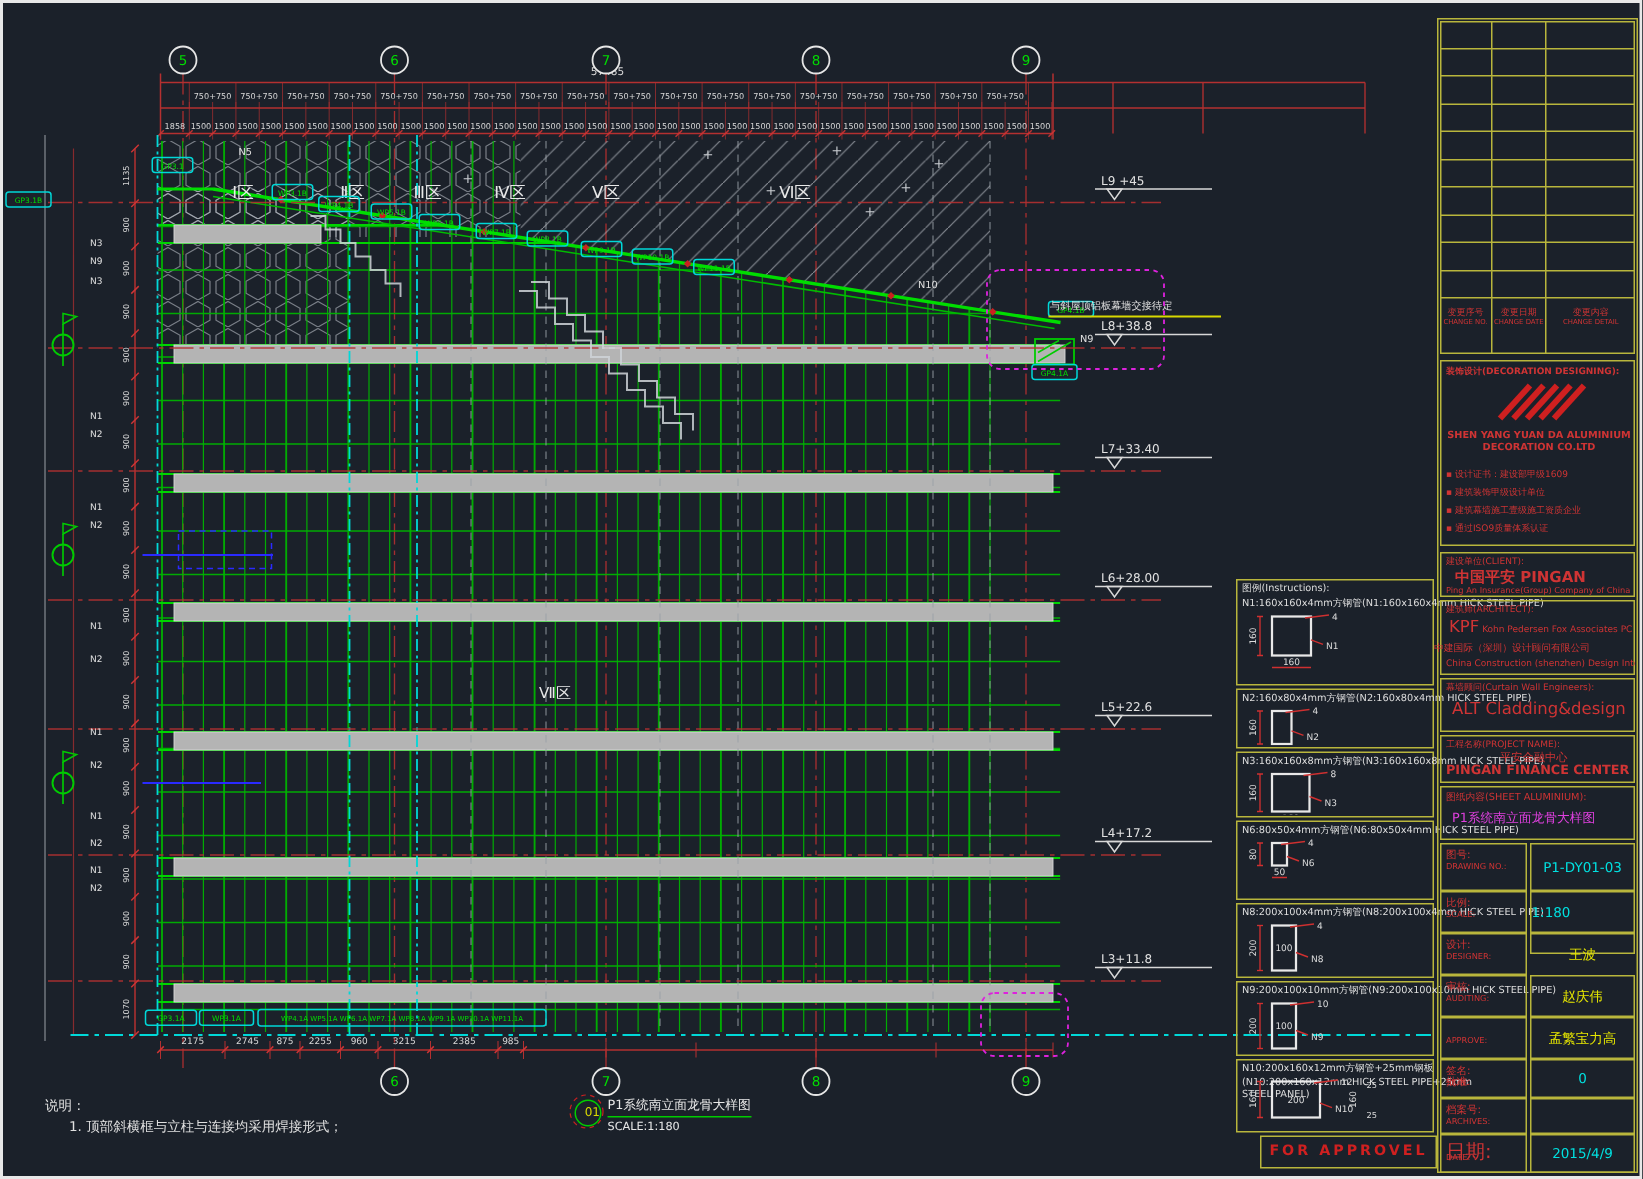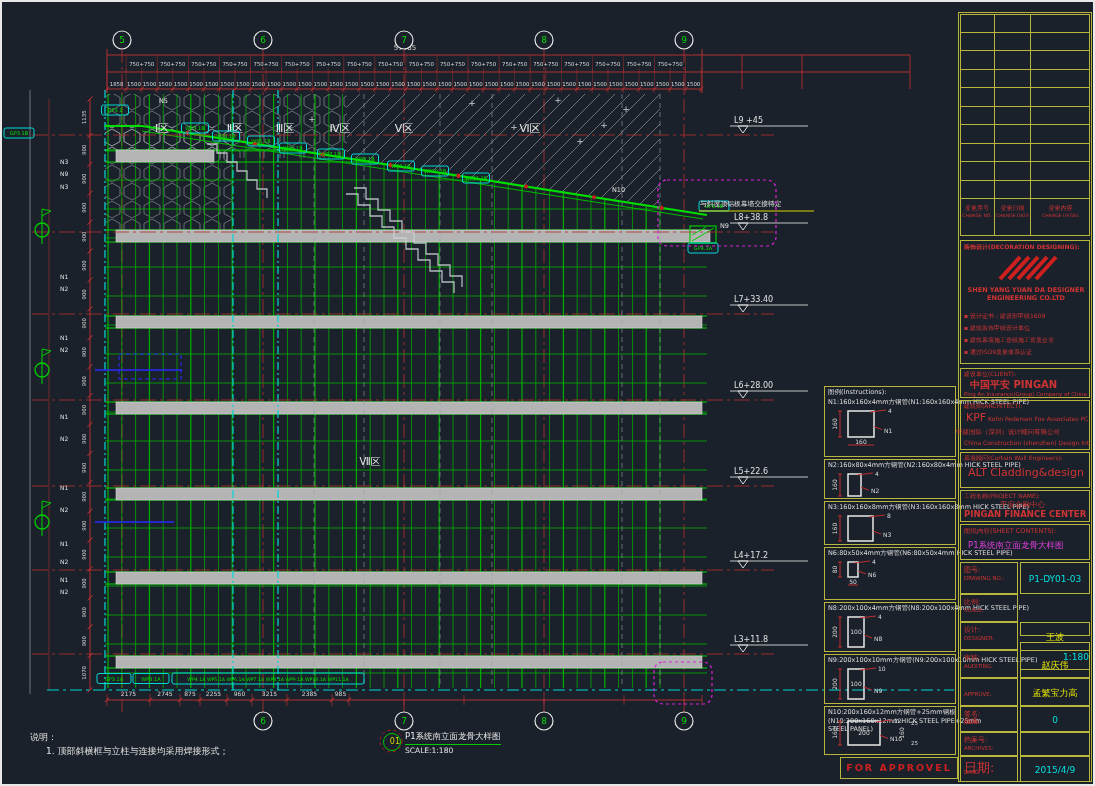--- a/index.html
+++ b/index.html
@@ -698,21 +698,21 @@
       </div>
       <div class="abs ybox" style="left: 958px; top: 238px; width: 130px; height: 124px;"></div>
       <div class="abs" style="left: 962px; top: 241px; width: 126px; height: 9px; font-size: 6px; color: rgb(207, 52, 52); overflow: visible; white-space: nowrap; font-weight: bold;">装饰设计(DECORATION DESIGNING):</div>
       <svg width="70" height="28" style="position: absolute; left: 990px; top: 252px;">
         <line x1="8" y1="25" x2="28" y2="3" stroke="#cf2020" stroke-width="4" opacity="1"></line>
         <line x1="17" y1="25" x2="37" y2="3" stroke="#cf2020" stroke-width="4" opacity="1"></line>
         <line x1="26" y1="25" x2="46" y2="3" stroke="#cf2020" stroke-width="4" opacity="1"></line>
         <line x1="35" y1="25" x2="55" y2="3" stroke="#cf2020" stroke-width="4" opacity="1"></line>
         <line x1="44" y1="25" x2="64" y2="3" stroke="#cf2020" stroke-width="4" opacity="1"></line>
       </svg>
-      <div class="abs" style="left: 962px; top: 284px; width: 124px; height: 20px; font-size: 6.5px; color: rgb(207, 52, 52); overflow: visible; white-space: normal; font-weight: bold; text-align: center;">SHEN YANG YUAN DA DESIGNER ENGINEERING CO.LTD</div>
+      <div class="abs" style="left: 962px; top: 284px; width: 124px; height: 20px; font-size: 6.5px; color: rgb(207, 52, 52); overflow: visible; white-space: normal; font-weight: bold; text-align: center;">SHEN YANG YUAN DA ALUMINIUM DECORATION CO.LTD</div>
       <div class="abs" style="left: 962px; top: 310px; width: 126px; height: 9px; font-size: 6px; color: rgb(207, 52, 52); overflow: visible; white-space: nowrap;">▪ 设计证书：建设部甲级1609</div>
       <div class="abs" style="left: 962px; top: 322px; width: 126px; height: 9px; font-size: 6px; color: rgb(207, 52, 52); overflow: visible; white-space: nowrap;">▪ 建筑装饰甲级设计单位</div>
       <div class="abs" style="left: 962px; top: 334px; width: 126px; height: 9px; font-size: 6px; color: rgb(207, 52, 52); overflow: visible; white-space: nowrap;">▪ 建筑幕墙施工壹级施工资质企业</div>
       <div class="abs" style="left: 962px; top: 346px; width: 126px; height: 9px; font-size: 6px; color: rgb(207, 52, 52); overflow: visible; white-space: nowrap;">▪ 通过ISO9质量体系认证</div>
       <div class="abs ybox" style="left: 958px; top: 366px; width: 130px; height: 30px;"></div>
       <div class="abs" style="left: 962px; top: 368px; width: 126px; height: 9px; font-size: 6px; color: rgb(207, 52, 52); overflow: visible; white-space: nowrap;">建设单位(CLIENT):</div>
       <div class="abs" style="left: 968px; top: 376px; width: 126px; height: 15px; font-size: 10px; color: rgb(207, 52, 52); overflow: visible; white-space: nowrap; font-weight: bold;">中国平安 PINGAN</div>
       <div class="abs" style="left: 962px; top: 389px; width: 126px; height: 8.25px; font-size: 5.5px; color: rgb(207, 52, 52); overflow: visible; white-space: nowrap;">Ping An Insurance(Group) Company of China</div>
       <div class="abs ybox" style="left: 958px; top: 398px; width: 130px; height: 50px;"></div>
       <div class="abs" style="left: 962px; top: 400px; width: 126px; height: 9px; font-size: 6px; color: rgb(207, 52, 52); overflow: visible; white-space: nowrap;">建筑师(ARCHITECT):</div>
@@ -720,30 +720,30 @@
       <div class="abs" style="left: 954px; top: 426px; width: 126px; height: 9.75px; font-size: 6.5px; color: rgb(207, 52, 52); overflow: visible; white-space: nowrap;">中建国际（深圳）设计顾问有限公司</div>
       <div class="abs" style="left: 962px; top: 437px; width: 126px; height: 9px; font-size: 6px; color: rgb(207, 52, 52); overflow: hidden; white-space: nowrap;">China Construction (shenzhen) Design International</div>
       <div class="abs ybox" style="left: 958px; top: 450px; width: 130px; height: 36px;"></div>
       <div class="abs" style="left: 962px; top: 452px; width: 126px; height: 9px; font-size: 6px; color: rgb(207, 52, 52); overflow: visible; white-space: nowrap;">幕墙顾问(Curtain Wall Engineers):</div>
       <div class="abs" style="left: 966px; top: 464px; width: 126px; height: 16.5px; font-size: 11px; color: rgb(207, 52, 52); overflow: visible; white-space: nowrap;">ALT Cladding&amp;design</div>
       <div class="abs ybox" style="left: 958px; top: 488px; width: 130px; height: 32px;"></div>
       <div class="abs" style="left: 962px; top: 490px; width: 126px; height: 9px; font-size: 6px; color: rgb(207, 52, 52); overflow: visible; white-space: nowrap;">工程名称(PROJECT NAME):</div>
       <div class="abs" style="left: 998px; top: 498px; width: 126px; height: 11.25px; font-size: 7.5px; color: rgb(207, 52, 52); overflow: visible; white-space: nowrap;">平安金融中心</div>
       <div class="abs" style="left: 962px; top: 507px; width: 126px; height: 12.75px; font-size: 8.5px; color: rgb(207, 52, 52); overflow: visible; white-space: nowrap; font-weight: bold;">PINGAN FINANCE CENTER</div>
       <div class="abs ybox" style="left: 958px; top: 522px; width: 130px; height: 36px;"></div>
-      <div class="abs" style="left: 962px; top: 525px; width: 126px; height: 9.75px; font-size: 6.5px; color: rgb(207, 52, 52); overflow: visible; white-space: nowrap;">图纸内容(SHEET CONTENTS):</div>
+      <div class="abs" style="left: 962px; top: 525px; width: 126px; height: 9.75px; font-size: 6.5px; color: rgb(207, 52, 52); overflow: visible; white-space: nowrap;">图纸内容(SHEET ALUMINIUM):</div>
       <div class="abs" style="left: 966px; top: 538px; width: 126px; height: 12.75px; font-size: 8.5px; color: rgb(224, 64, 224); overflow: visible; white-space: nowrap;">P1系统南立面龙骨大样图</div>
       <div class="abs ybox" style="left: 958px; top: 560px; width: 58px; height: 32px;"></div>
       <div class="abs" style="left: 962px; top: 563px; width: 126px; height: 10.5px; font-size: 7px; color: rgb(207, 52, 52); overflow: visible; white-space: nowrap;">图号:</div>
       <div class="abs" style="left: 962px; top: 573px; width: 126px; height: 8.25px; font-size: 5.5px; color: rgb(207, 52, 52); overflow: visible; white-space: nowrap;">DRAWING NO.:</div>
       <div class="abs ybox" style="left: 1018px; top: 560px; width: 70px; height: 32px; font-size: 9px; color: rgb(0, 224, 224); text-align: center; line-height: 32px;">P1-DY01-03</div>
       <div class="abs ybox" style="left: 958px; top: 592px; width: 58px; height: 28px;"></div>
       <div class="abs" style="left: 962px; top: 595px; width: 126px; height: 10.5px; font-size: 7px; color: rgb(207, 52, 52); overflow: visible; white-space: nowrap;">比例:</div>
       <div class="abs" style="left: 962px; top: 605px; width: 126px; height: 8.25px; font-size: 5.5px; color: rgb(207, 52, 52); overflow: visible; white-space: nowrap;">SCALE:</div>
-      <div class="abs ybox" style="left: 1018px; top: 592px; width: 70px; height: 28px; font-size: 9px; color: rgb(0, 224, 224); text-align: right; line-height: 28px; margin-top: 48px;">1:180</div>
+      <div class="abs ybox" style="left: 1018px; top: 592px; width: 70px; height: 28px; font-size: 9px; color: rgb(0, 224, 224); text-align: left; line-height: 28px;">1:180</div>
       <div class="abs ybox" style="left: 958px; top: 620px; width: 58px; height: 28px;"></div>
       <div class="abs" style="left: 962px; top: 623px; width: 126px; height: 10.5px; font-size: 7px; color: rgb(207, 52, 52); overflow: visible; white-space: nowrap;">设计:</div>
       <div class="abs" style="left: 962px; top: 633px; width: 126px; height: 8.25px; font-size: 5.5px; color: rgb(207, 52, 52); overflow: visible; white-space: nowrap;">DESIGNER:</div>
       <div class="abs ybox" style="left: 1018px; top: 620px; width: 70px; height: 14px; font-size: 9px; color: rgb(230, 230, 0); text-align: center; line-height: 28px;">王波</div>
       <div class="abs ybox" style="left: 958px; top: 648px; width: 58px; height: 28px;"></div>
       <div class="abs" style="left: 962px; top: 651px; width: 126px; height: 10.5px; font-size: 7px; color: rgb(207, 52, 52); overflow: visible; white-space: nowrap;">审核:</div>
       <div class="abs" style="left: 962px; top: 661px; width: 126px; height: 8.25px; font-size: 5.5px; color: rgb(207, 52, 52); overflow: visible; white-space: nowrap;">AUDITING:</div>
       <div class="abs ybox" style="left: 1018px; top: 648px; width: 70px; height: 28px; font-size: 9px; color: rgb(230, 230, 0); text-align: center; line-height: 28px;">赵庆伟</div>
       <div class="abs ybox" style="left: 958px; top: 676px; width: 58px; height: 28px;"></div>
       <div class="abs" style="left: 962px; top: 714px; width: 126px; height: 10.5px; font-size: 7px; color: rgb(207, 52, 52); overflow: visible; white-space: nowrap;">批准:</div>

